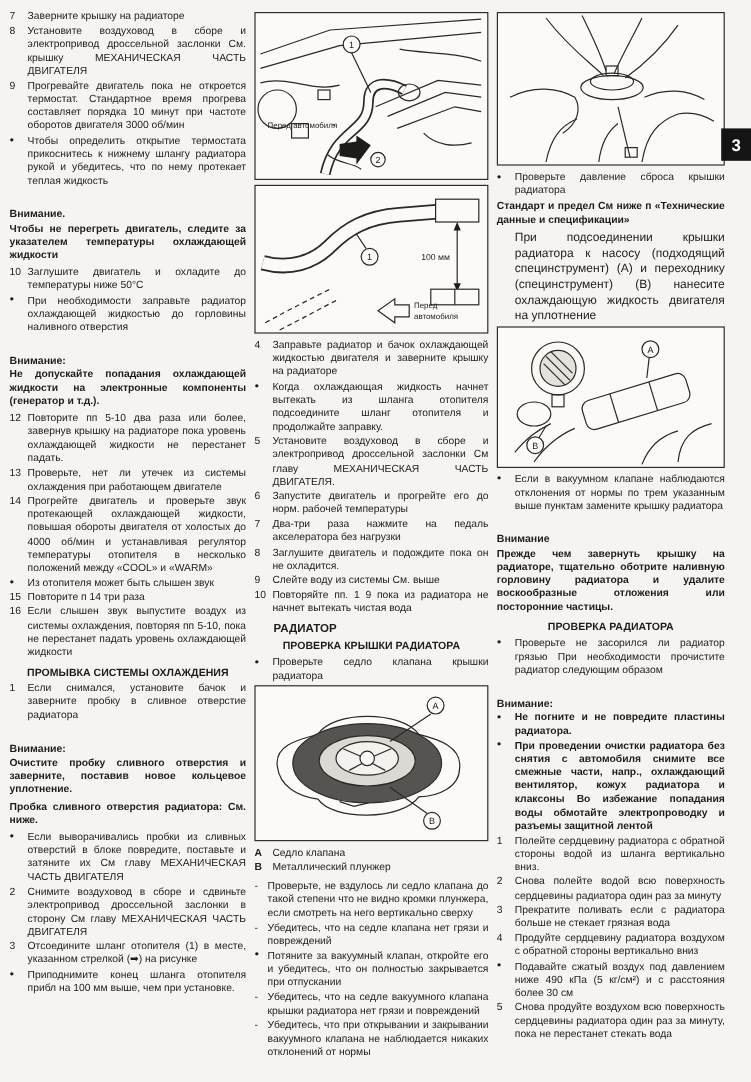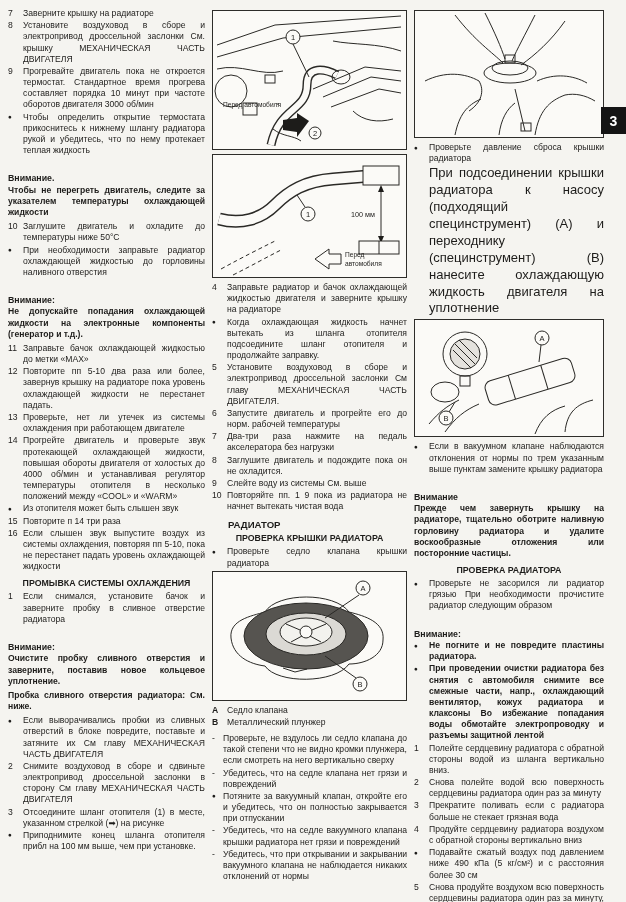--- a/index.html
+++ b/index.html
@@ -23,21 +23,21 @@
   .li{display:flex;margin-bottom:1px;}
   .m{flex:0 0 15px;font-size:8.6px;line-height:1.3;}
   .m.b{font-size:6.4px;padding-top:1.5px;}
   .m.d{flex:0 0 11px;}
   .m.lg{font-weight:700;}
   .t{flex:1;font-size:8.6px;line-height:1.3;text-align:justify;}
   .warn-title{font-weight:700;font-size:8.8px;margin-top:17px;line-height:1.3;}
   .warn-text{font-weight:700;font-size:8.6px;line-height:1.3;text-align:justify;margin-bottom:3px;}
   .sec-h{font-weight:700;font-size:8.8px;margin:6px 0 2px 0;line-height:1.25;text-align:center;}
   .big-h{font-weight:700;font-size:9.6px;margin:7px 0 3px 16px;}
-  .para{font-size:13px;line-height:1.3;text-align:justify;margin-left:15px;}
+  .para{font-size:10px;line-height:1.3;text-align:justify;margin-left:15px;}
   .fig{border:1.4px solid #2e2d2a;background:#fbfaf7;margin:2px 0 4px 0;}
   .fig svg{display:block;}
   .ln{stroke:#2a2926;stroke-width:1;fill:none;}
   .ln2{stroke:#2a2926;stroke-width:1.6;fill:none;}
   .bg{stroke:#fbfaf7;fill:none;}
   .callout-circle{fill:#fbfaf7;stroke:#2a2926;stroke-width:1;}
   .callout-txt{font-size:7.5px;fill:#1d1c1a;text-anchor:middle;}
   .fig-label{font-size:6.6px;fill:#1d1c1a;}
   .dim-txt{font-size:7.2px;fill:#1d1c1a;}
   .dash{stroke:#2a2926;stroke-width:1;fill:none;stroke-dasharray:4 3;}
@@ -81,24 +81,20 @@
           <span class="t">Заглушите двигатель и охладите до температуры ниже 50°C</span>
         </div>
       <div class="li">
           <span class="m b">●</span>
           <span class="t">При необходимости заправьте радиатор охлаждающей жидкостью до горловины наливного отверстия</span>
         </div>
 
       <div class="warn-title">Внимание:</div>
       <div class="warn-text">Не допускайте попадания охлаждающей жидкости на электронные компоненты (генератор и т.д.).</div>
 
-      <div class="li">
-          <span class="m">11</span>
-          <span class="t">Заправьте бачок охлаждающей жидкостью до метки «MAX»</span>
-        </div>
       <div class="li">
           <span class="m">12</span>
           <span class="t">Повторите пп 5-10 два раза или более, завернув крышку на радиаторе пока уровень охлаждающей жидкости не перестанет падать.</span>
         </div>
       <div class="li">
           <span class="m">13</span>
           <span class="t">Проверьте, нет ли утечек из системы охлаждения при работающем двигателе</span>
         </div>
       <div class="li">
           <span class="m">14</span>
@@ -305,20 +301,21 @@
           <path class="ln" d="M84,124 C86,108 92,98 100,92"></path>
           <path class="ln" d="M150,84 C160,82 170,84 180,90"></path>
           <path class="ln" d="M100,78 L110,120"></path>
           <rect class="ln" x="106" y="112" width="10" height="8"></rect>
         </svg>
       </div>
       <div class="li">
           <span class="m b">●</span>
           <span class="t">Проверьте давление сброса крышки радиатора</span>
         </div>
+      <div class="warn-text" style="margin-top:2px">Стандарт и предел См ниже п «Технические данные и спецификации»</div>
       <div class="para">При подсоединении крышки радиатора к насосу (подходящий специнструмент) (A) и переходнику (специнструмент) (B) нанесите охлаждающую жидкость двигателя на уплотнение</div>
 
       <div class="fig">
         <svg width="187" height="116" viewBox="0 0 187 116">
           <circle cx="50" cy="34" r="22" fill="#fbfaf7" stroke="#2a2926"></circle>
           <circle cx="50" cy="34" r="15" fill="#e4e2dd" stroke="#2a2926"></circle>
           <line class="ln" x1="40" y1="24" x2="60" y2="44"></line>
           <line class="ln" x1="44" y1="20" x2="62" y2="38"></line>
           <line class="ln" x1="38" y1="30" x2="56" y2="48"></line>
           <rect class="ln" x="45" y="56" width="10" height="10"></rect>

